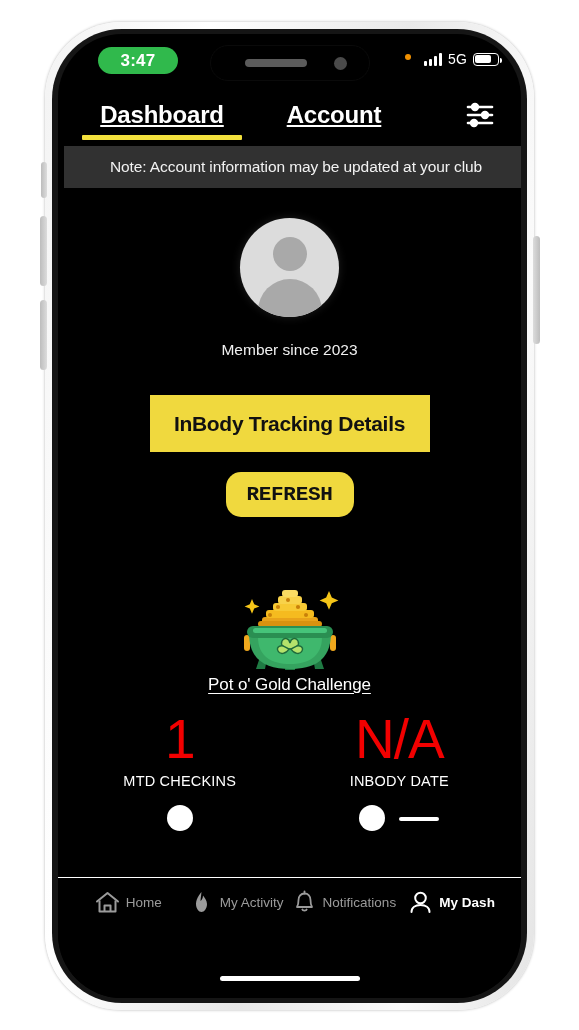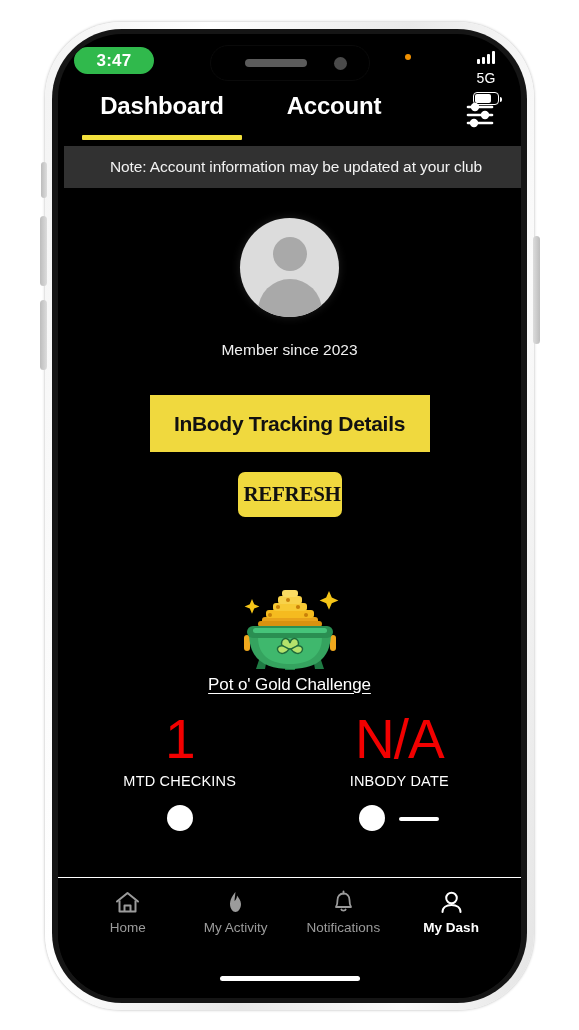--- a/index.html
+++ b/index.html
@@ -121,21 +121,21 @@
     position: absolute;
     right: 22px;
     top: 11px;
     width: 13px;
     height: 13px;
     border-radius: 50%;
     background: #4a4a4a;
   }
   .time-pill {
     position: absolute;
-    left: 16px;
+    left: 40px;
     top: 13px;
     height: 27px;
     min-width: 58px;
     padding: 0 11px;
     border-radius: 14px;
     background: #30b94c;
     color: #ffffff;
     font-size: 17px;
     font-weight: 600;
     display: flex;
@@ -143,21 +143,20 @@
     justify-content: center;
     letter-spacing: 0.2px;
   }
   .status-right {
     position: absolute;
     right: 22px;
     top: 17px;
     display: flex;
     align-items: center;
     gap: 6px;
-    flex-direction: column;
   }
   .rec-dot {
     position: absolute;
     right: 88px;
     top: 3px;
     width: 6px;
     height: 6px;
     border-radius: 50%;
     background: #f09000;
   }
@@ -216,25 +215,27 @@
     height: 52px;
     display: flex;
     align-items: flex-start;
     padding: 0 18px;
     box-sizing: border-box;
   }
   .tab {
     position: relative;
     height: 46px;
     display: flex;
+    align-items: center;
     justify-content: center;
     color: #ffffff;
     font-size: 24px;
     font-weight: 700;
     letter-spacing: -0.2px;
+    text-decoration: underline;
   }
   .tab-dashboard { width: 172px; }
   .tab-account   { width: 172px; }
   .tab-underline {
     position: absolute;
     left: 6px;
     right: 6px;
     bottom: -2px;
     height: 5px;
     background: #f2e03c;
@@ -345,30 +346,30 @@
     color: #111111;
     font-size: 21px;
     font-weight: 700;
     letter-spacing: -0.3px;
     font-family: "Liberation Sans", sans-serif;
     cursor: pointer;
   }
   .secondary-btn {
     display: block;
     margin: 20px auto 0 auto;
-    width: 104px;
+    width: 128px;
     height: 45px;
     background: #f0d93e;
     border: none;
-    border-radius: 7px;
+    border-radius: 15px;
     color: #111111;
     font-size: 21px;
     font-weight: 700;
     letter-spacing: -0.3px;
-    font-family: Liberation Serif, serif;
+    font-family: Liberation Mono, monospace;
     cursor: pointer;
   }
 
   
   .challenge {
     margin-top: 48px;
     text-align: center;
   }
   .pot-icon {
     display: block;
@@ -435,21 +436,21 @@
     background: #000000;
     border-top: 1px solid #ffffff;
   }
   .nav-items {
     display: flex;
     padding: 12px 16px 0 16px;
   }
   .nav-item {
     flex: 1;
     display: flex;
-    flex-direction: column;
+    flex-direction: row;
     align-items: center;
     gap: 5px;
     cursor: pointer;
     justify-content: center;
   }
   .nav-label {
     font-size: 13.5px;
     color: #9b9b9b;
     font-weight: 400;
   }

